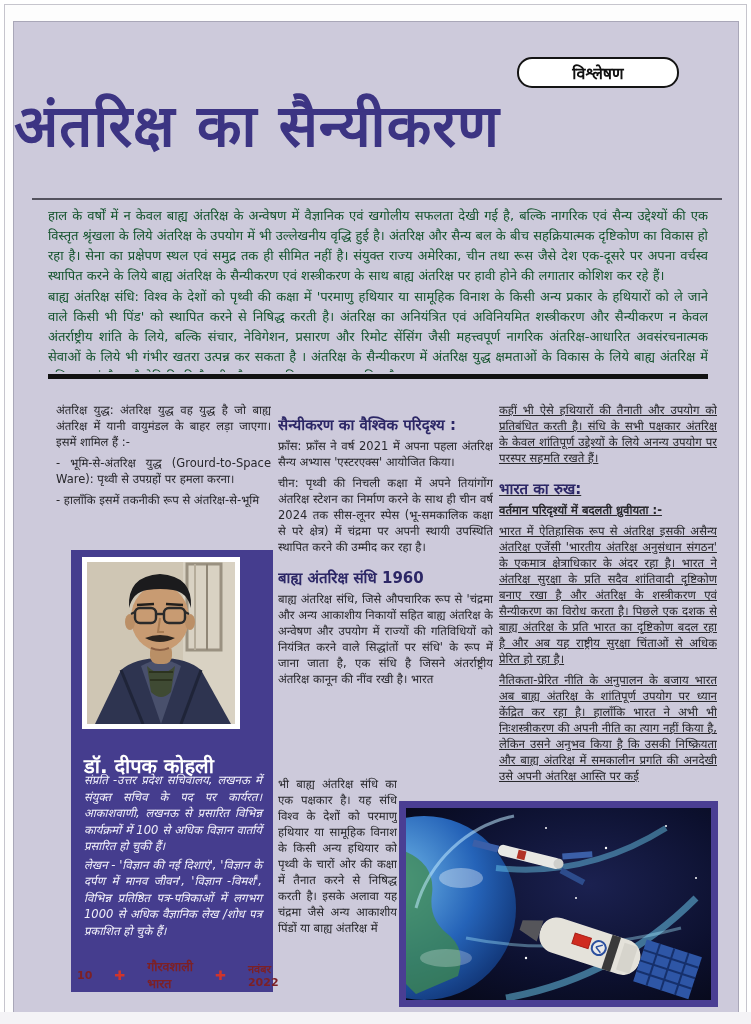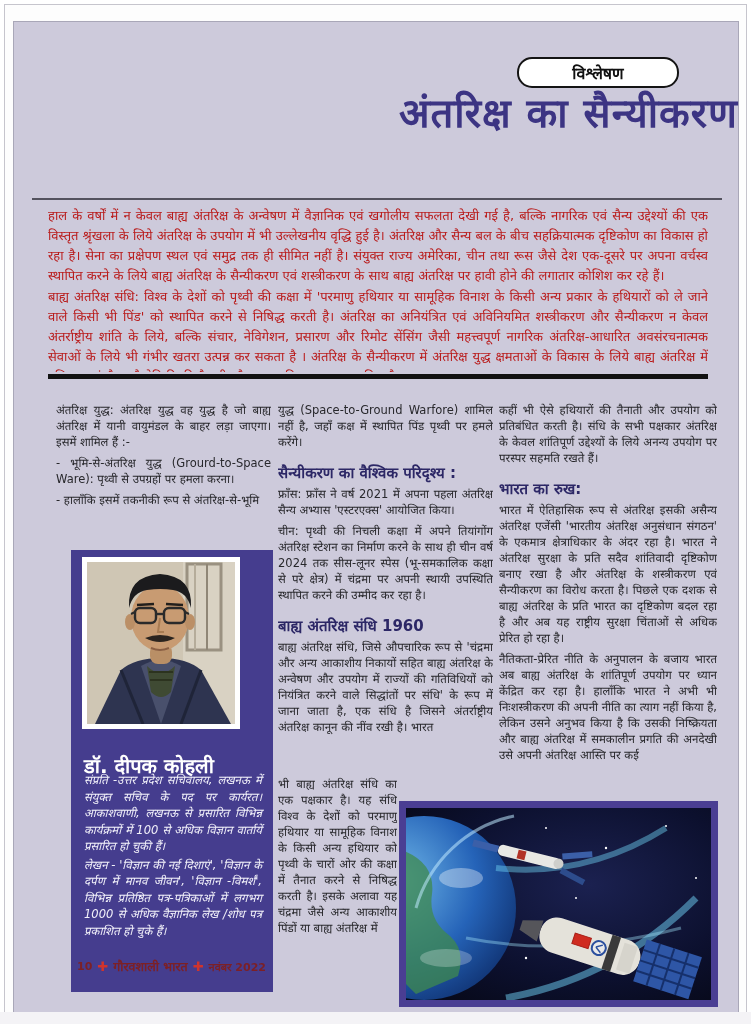--- a/index.html
+++ b/index.html
@@ -3,45 +3,45 @@
 <meta charset="utf-8">
 <style>
   html,body{margin:0;padding:0;}
   body{width:751px;height:1024px;background:#f4f3f6;font-family:"DejaVu Sans",sans-serif;}
   .page{position:relative;width:751px;height:1012px;background:#ffffff;overflow:hidden;}
   .page-frame{position:absolute;left:4px;top:4px;width:741px;height:1014px;background:#fdfdfd;border:1px solid #c6c5cd;}
   .content{position:absolute;left:13px;top:21px;width:724px;height:990px;background:#cdcadb;border:1px solid #a9a7b8;}
 
   
   .badge{position:absolute;left:503px;top:35px;width:158px;height:27px;background:#ffffff;border:2px solid #141414;border-radius:15px;display:flex;align-items:center;justify-content:center;font-size:16px;font-weight:bold;color:#111;}
-  .title{position:absolute;left:0;top:62px;width:724px;text-align:right;font-size:40px;font-weight:bold;color:#3c3483;letter-spacing:1px;}
+  .title{position:absolute;left:0;top:62px;width:724px;text-align:left;font-size:58px;font-weight:bold;color:#3c3483;letter-spacing:1px;}
 
   .rule-thin{position:absolute;left:18px;top:176px;width:690px;height:2px;background:#53525e;}
-  .intro{position:absolute;left:34px;top:184px;width:660px;height:166px;overflow:hidden;font-size:13px;line-height:20px;text-align:justify;color:#b91c1c;}
+  .intro{position:absolute;left:34px;top:184px;width:660px;height:166px;overflow:hidden;font-size:13px;line-height:20px;text-align:justify;color:#14532d;}
   .intro p{margin:0 0 1px 0;}
   .rule-thick{position:absolute;left:34px;top:352px;width:660px;height:5px;background:#121212;}
 
   
   .col{position:absolute;font-size:11.5px;line-height:16px;text-align:justify;color:#28282c;overflow:hidden;}
   .col p{margin:0 0 5px 0;}
   .col-left{left:42px;top:380px;width:215px;height:146px;}
   .col-mid{left:264px;top:380px;width:215px;height:372px;}
   .col-mid-narrow{left:264px;top:754px;width:119px;height:228px;}
-  .col-right{left:485px;top:380px;width:218px;height:398px;}
+  .col-right{left:485px;top:380px;width:218px;height:398px;text-decoration:underline;}
   .col h3{margin:14px 0 3px 0;font-size:15px;line-height:19px;color:#2c2766;text-align:left;}
   .subhead{font-weight:bold;}
 
   
   .author-box{position:absolute;left:57px;top:528px;width:202px;height:442px;background:#453d8e;}
   .photo-frame{position:absolute;left:11px;top:7px;width:158px;height:172px;background:#ffffff;padding:0;border:5px solid #fff;box-sizing:border-box;}
   .photo-frame svg{display:block;width:148px;height:162px;}
   .author-name{position:absolute;left:13px;top:190px;width:180px;font-size:20px;font-weight:bold;color:#ffffff;margin-top:12px;}
   .author-bio{position:absolute;left:13px;top:222px;width:178px;font-size:11.5px;line-height:16.5px;text-align:justify;color:#f2f1fa;}
   .author-bio p{margin:0 0 2px 0;font-style:italic;}
-  .mag-footer{position:absolute;left:6px;top:408px;width:195px;display:flex;align-items:center;gap:5px;font-size:11px;font-weight:bold;color:#7c2026;}
+  .mag-footer{position:absolute;left:6px;top:408px;width:195px;display:flex;align-items:center;gap:22px;font-size:11px;font-weight:bold;color:#7c2026;}
   .mag-footer .cross{color:#d0342c;font-size:13px;line-height:1;}
   .mag-footer .mag-name{font-size:12.5px;}
 
   
   .sat-img{position:absolute;left:385px;top:779px;width:305px;height:192px;border:7px solid #4a3e93;background:#070a1c;}
   .sat-img svg{display:block;width:305px;height:192px;}
 </style>
 </head>
 <body>
 
@@ -64,34 +64,34 @@
 
     <div class="rule-thick"></div>
 
     <div class="col col-left">
       <p>अंतरिक्ष युद्ध: अंतरिक्ष युद्ध वह युद्ध है जो बाह्य अंतरिक्ष में यानी वायुमंडल के बाहर लड़ा जाएगा। इसमें शामिल हैं :-</p>
       <p>- भूमि-से-अंतरिक्ष युद्ध (Grourd-to-Space Ware): पृथ्वी से उपग्रहों पर हमला करना।</p>
       <p>- हालाँकि इसमें तकनीकी रूप से अंतरिक्ष-से-भूमि</p>
     </div>
 
     <div class="col col-mid">
-      <p>युद्ध (Space-to-Ground Warfore) शामिल नहीं है, जहाँ कक्ष में स्थापित पिंड पृथ्वी पर हमले करेंगे।</p>
       <h3>सैन्यीकरण का वैश्विक परिदृश्य :</h3>
       <p>फ्राँस: फ्राँस ने वर्ष 2021 में अपना पहला अंतरिक्ष सैन्य अभ्यास 'एस्टरएक्स' आयोजित किया।</p>
       <p>चीन: पृथ्वी की निचली कक्षा में अपने तियांगोंग अंतरिक्ष स्टेशन का निर्माण करने के साथ ही चीन वर्ष 2024 तक सीस-लूनर स्पेस (भू-समकालिक कक्षा से परे क्षेत्र) में चंद्रमा पर अपनी स्थायी उपस्थिति स्थापित करने की उम्मीद कर रहा है।</p>
       <h3>बाह्य अंतरिक्ष संधि 1960</h3>
       <p>बाह्य अंतरिक्ष संधि, जिसे औपचारिक रूप से 'चंद्रमा और अन्य आकाशीय निकायों सहित बाह्य अंतरिक्ष के अन्वेषण और उपयोग में राज्यों की गतिविधियों को नियंत्रित करने वाले सिद्धांतों पर संधि' के रूप में जाना जाता है, एक संधि है जिसने अंतर्राष्ट्रीय अंतरिक्ष कानून की नींव रखी है। भारत</p>
     </div>
     <div class="col col-mid-narrow">
       <p>भी बाह्य अंतरिक्ष संधि का एक पक्षकार है। यह संधि विश्व के देशों को परमाणु हथियार या सामूहिक विनाश के किसी अन्य हथियार को पृथ्वी के चारों ओर की कक्षा में तैनात करने से निषिद्ध करती है। इसके अलावा यह चंद्रमा जैसे अन्य आकाशीय पिंडों या बाह्य अंतरिक्ष में</p>
     </div>
 
     <div class="col col-right">
       <p>कहीं भी ऐसे हथियारों की तैनाती और उपयोग को प्रतिबंधित करती है। संधि के सभी पक्षकार अंतरिक्ष के केवल शांतिपूर्ण उद्देश्यों के लिये अनन्य उपयोग पर परस्पर सहमति रखते हैं।</p>
       <h3>भारत का रुख:</h3>
+      <p class="subhead">वर्तमान परिदृश्यों में बदलती ध्रुवीयता :-</p>
       <p>भारत में ऐतिहासिक रूप से अंतरिक्ष इसकी असैन्य अंतरिक्ष एजेंसी 'भारतीय अंतरिक्ष अनुसंधान संगठन' के एकमात्र क्षेत्राधिकार के अंदर रहा है। भारत ने अंतरिक्ष सुरक्षा के प्रति सदैव शांतिवादी दृष्टिकोण बनाए रखा है और अंतरिक्ष के शस्त्रीकरण एवं सैन्यीकरण का विरोध करता है। पिछले एक दशक से बाह्य अंतरिक्ष के प्रति भारत का दृष्टिकोण बदल रहा है और अब यह राष्ट्रीय सुरक्षा चिंताओं से अधिक प्रेरित हो रहा है।</p>
       <p>नैतिकता-प्रेरित नीति के अनुपालन के बजाय भारत अब बाह्य अंतरिक्ष के शांतिपूर्ण उपयोग पर ध्यान केंद्रित कर रहा है। हालाँकि भारत ने अभी भी निःशस्त्रीकरण की अपनी नीति का त्याग नहीं किया है, लेकिन उसने अनुभव किया है कि उसकी निष्क्रियता और बाह्य अंतरिक्ष में समकालीन प्रगति की अनदेखी उसे अपनी अंतरिक्ष आस्ति पर कई</p>
     </div>
 
     <div class="author-box">
       <div class="photo-frame">
         <svg viewBox="0 0 148 162">
           <rect x="0" y="0" width="148" height="162" fill="#cfc6b4"></rect>
           <rect x="96" y="0" width="52" height="162" fill="#d9d2c3"></rect>
           <rect x="100" y="2" width="34" height="86" fill="none" stroke="#9a9181" stroke-width="3"></rect>

